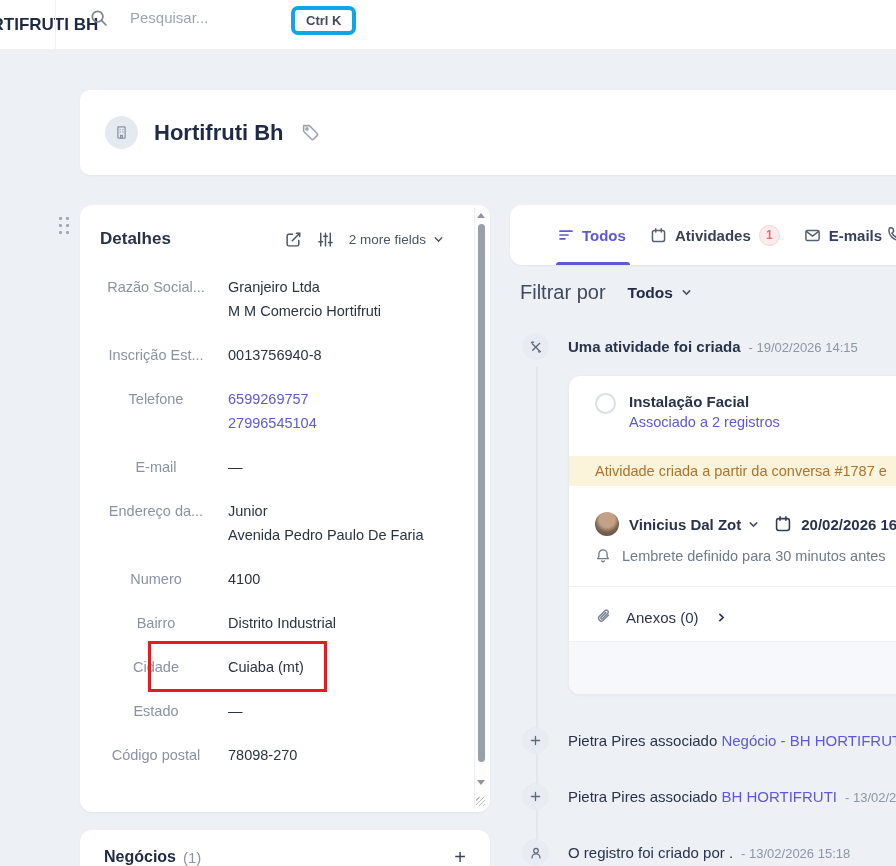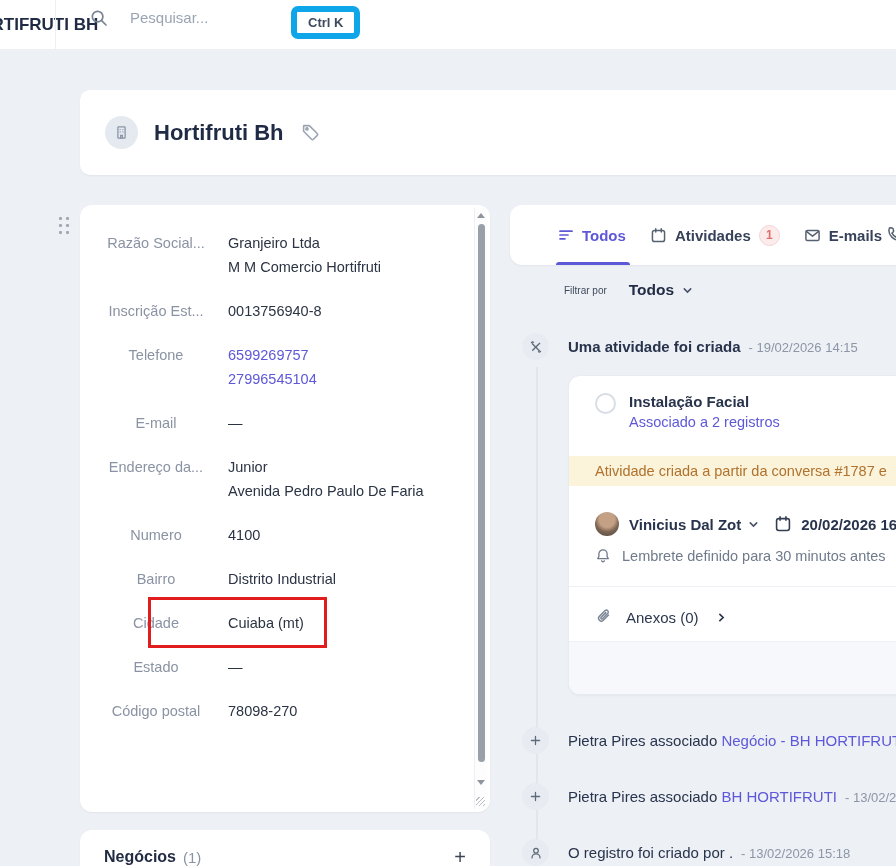--- a/index.html
+++ b/index.html
@@ -7,21 +7,21 @@
     font-family:"Liberation Sans", sans-serif; background:#edf0f5; }
   svg { display:block; }
 
   
   .topbar { position:absolute; top:0; left:0; width:896px; height:50px; background:#fff;
     border-bottom:1px solid #eceff3; z-index:5; }
   .logo { position:absolute; left:-34px; top:15px; font-weight:bold; font-size:17px; color:#1f2a44; white-space:nowrap; }
   .topbar-divider { position:absolute; left:55px; top:0; height:50px; width:1px; background:#eceff3; }
   .search-icon { position:absolute; left:89px; top:8px; color:#7a8494; }
   .search-placeholder { position:absolute; left:130px; top:9px; font-size:15px; color:#9aa5b4; }
-  .kbd { position:absolute; left:291px; top:6px; padding:3px 11px; border:6px solid #0ea5e9;
+  .kbd { position:absolute; left:291px; top:6px; padding:3px 11px; border:4px solid #0ea5e9;
     border-radius:7px; font-size:13px; font-weight:bold; color:#3e4a5e; background:#fff; }
 
   
   .title-card { position:absolute; left:80px; top:90px; width:840px; height:85px; background:#fff;
     border-radius:10px; box-shadow:0 1px 2px rgba(16,24,40,.05); }
   .title-row { display:flex; align-items:center; padding:26px 0 0 25px; }
   .company-avatar { width:33px; height:33px; border-radius:50%; background:#e5eaf1; color:#8a93a3;
     display:flex; align-items:center; justify-content:center; flex-shrink:0; }
   .company-title { margin-left:16px; font-size:22px; font-weight:bold; color:#1f2a44; }
   .tag-icon { margin-left:17px; color:#9aa3b0; }
@@ -74,21 +74,21 @@
   .tab .ticon { color:#556070; }
   .tab.active { color:#5d58d8; }
   .tab.active .ticon { color:#5d58d8; }
   .tab-underline { position:absolute; bottom:0; left:46px; width:74px; height:3px;
     background:#5d58d8; border-radius:3px 3px 0 0; }
   .tab-badge { width:21px; height:21px; border-radius:50%; background:#fcebeb; border:1px solid #f3d4d4;
     color:#df6e6c; font-size:12px; font-weight:bold; display:flex; align-items:center; justify-content:center; }
   .tab-partial { position:absolute; left:376px; top:21px; color:#556070; }
 
   .filter-row { position:absolute; left:520px; top:281px; display:flex; align-items:center; gap:22px; }
-  .filter-label { font-size:10px; color:#3f4a5c;margin-left:44px; }
+  .filter-label { font-size:20px; color:#3f4a5c; }
   .filter-value { display:flex; align-items:center; gap:8px; font-size:15.5px; font-weight:bold; color:#222c44; cursor:pointer; }
   .filter-value .chev { color:#49536a; }
 
   
   .timeline { position:absolute; left:510px; top:325px; width:420px; height:541px; }
   .vline { position:absolute; left:26px; top:42px; width:2px; height:486px; background:#e2e6ed; }
   .trow { position:absolute; left:12px; right:0; display:flex; align-items:center; gap:19px; }
   .tcircle { width:27px; height:27px; border-radius:50%; background:#e8ecf2; color:#5f6979;
     display:flex; align-items:center; justify-content:center; flex-shrink:0; z-index:1; }
   .ttext { font-size:15px; color:#28334c; white-space:nowrap; overflow:hidden; flex:1; min-width:0; }
@@ -160,20 +160,46 @@
 <div class="drag-handle">
   <i></i>
     <i></i>
     <i></i>
     <i></i>
     <i></i>
     <i></i>
 </div>
 
 <div class="details-card">
+  <div class="details-header">
+    <span class="details-title">Detalhes</span>
+    <span class="details-actions">
+      <span>
+        <svg width="17" height="17" viewBox="0 0 16 16" fill="none" stroke="currentColor" stroke-width="1.4" stroke-linecap="round">
+          <path d="M13 9v3.4A1.6 1.6 0 0 1 11.4 14H3.6A1.6 1.6 0 0 1 2 12.4V4.6A1.6 1.6 0 0 1 3.6 3H7"></path>
+          <path d="M6.8 9.2 L13.7 2.3"></path>
+            <path d="M10.8 2.2 L13.8 2.2 L13.8 5.2"></path>
+        </svg>
+      </span>
+      <span>
+        <svg width="17" height="17" viewBox="0 0 16 16" fill="none" stroke="currentColor" stroke-width="1.4" stroke-linecap="round">
+          <path d="M3.5 2v12M8 2v12M12.5 2v12"></path>
+          <path d="M1.8 10.2h3.4M6.3 5h3.4M10.8 10.8h3.4"></path>
+        </svg>
+      </span>
+      <span class="more-fields">
+        <span>2 more fields</span>
+        <span>
+          <svg width="11" height="11" viewBox="0 0 12 12" fill="none" stroke="currentColor" stroke-width="1.6" stroke-linecap="round">
+              <path d="M2.5 4.2 6 7.8 9.5 4.2"></path>
+            </svg>
+        </span>
+      </span>
+    </span>
+  </div>
 
   <div class="fields">
     <div class="frow">
       <span class="flabel">Razão Social...</span>
       <span class="fvalue">
         <span style="display:block">Granjeiro Ltda</span>
         <span style="display:block">M M Comercio Hortifruti</span>
       </span>
     </div>
     <div class="frow">

